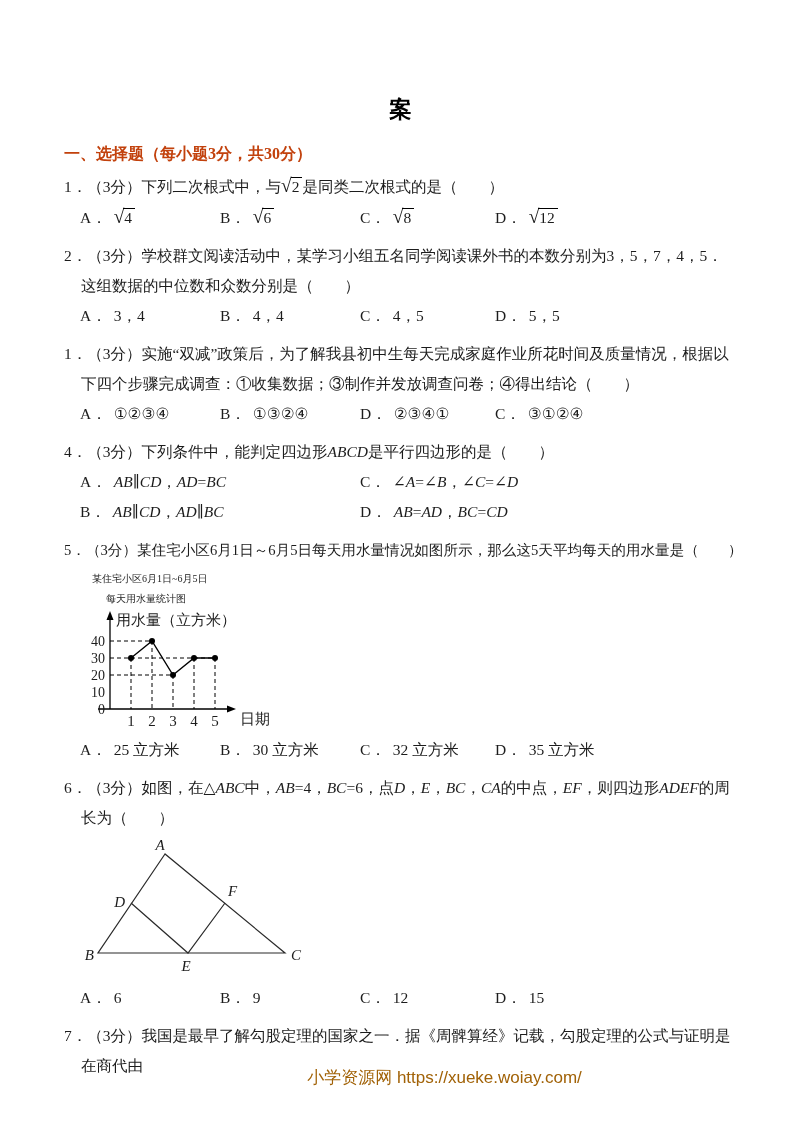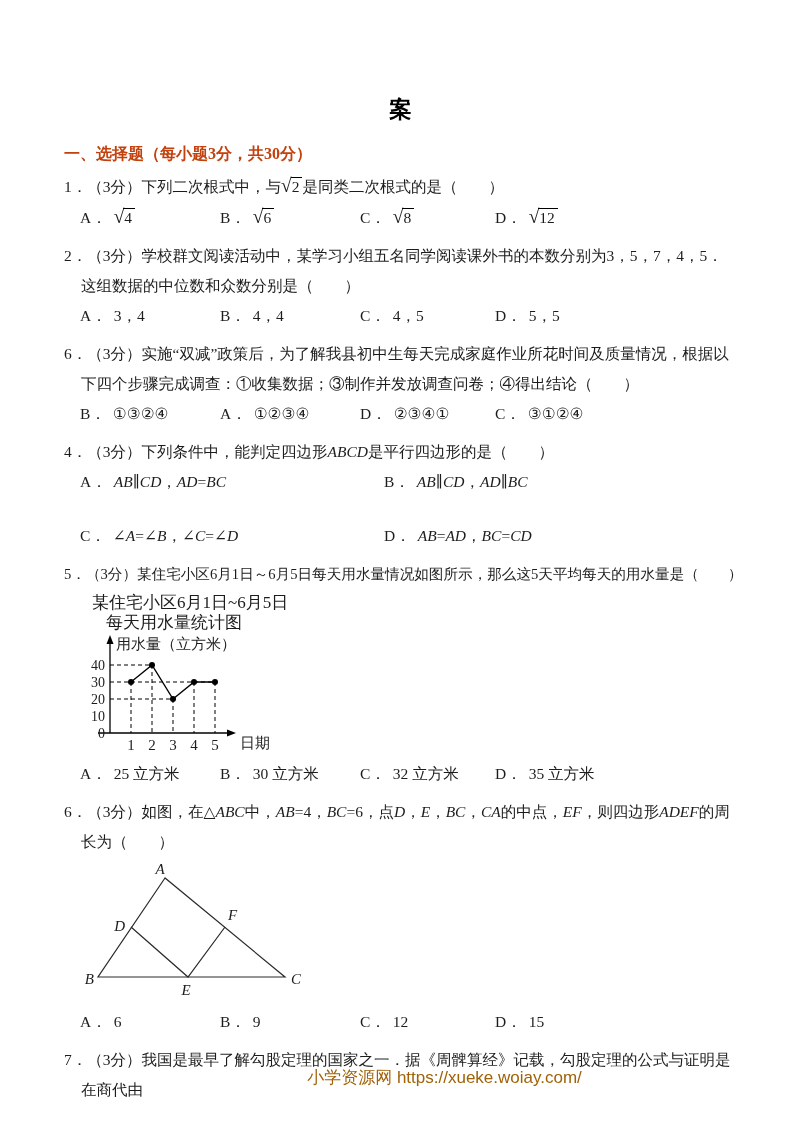--- a/index.html
+++ b/index.html
@@ -7,28 +7,28 @@
     width:793px;height:1122px;background:#ffffff;position:relative;overflow:hidden;
     font-family:"Liberation Serif","DejaVu Serif",serif;color:#1c1c1c;font-size:15.5px;
   }
   .page{padding:86px 56px 0 64px;}
   .doc-title{text-align:center;font-weight:bold;font-size:22.5px;line-height:47px;color:#000;}
   .section-header{font-weight:bold;font-size:16px;line-height:26px;margin:8px 0 4px 0;color:#c2410c;}
   .q{margin:0 0 8px 0;}
   .stem{line-height:30px;padding-left:17px;text-indent:-17px;margin:0;}
   .stem.tight{white-space:nowrap;font-size:14.6px;}
   .options{display:grid;grid-template-columns:140px 140px 135px 1fr;padding-left:16px;line-height:30px;}
-  .options.two-col{grid-template-columns:280px 1fr;gap:24px;}
+  .options.two-col{grid-template-columns:280px 1fr;}
   .opt-label{margin-right:7px;}
   .m{font-style:italic;font-family:"Liberation Serif",serif;text-align:center;}
   .rt{white-space:nowrap;}
   .rt-sym{font-size:1.25em;letter-spacing:-1px;}
   .rt-rad{border-top:1.5px solid #000;padding:0 3px 0 1px;}
   .chart-block{margin:4px 0 2px 0;}
-  .chart-title{font-size:17px;line-height:20px;margin-left:28px;}
+  .chart-title{font-size:10px;line-height:20px;margin-left:28px;}
   .chart-title.l2{margin-left:42px;}
   svg text{font-family:"Liberation Serif","DejaVu Serif",serif;fill:#1c1c1c;}
   .fig-block{margin:6px 0 2px 18px;}
   .footer{
     position:absolute;top:1066px;left:0;width:100%;text-align:center;
     font-family:"Liberation Sans","DejaVu Sans",sans-serif;font-size:17px;color:#a16207;padding-left:48px;
   }
 </style>
 </head>
 <body>
@@ -55,35 +55,35 @@
     <p class="stem"><span>2．（3分）学校群文阅读活动中，某学习小组五名同学阅读课外书的本数分别为3，5，7，4，5．这组数据的中位数和众数分别是（　　）</span></p>
     <div class="options">
         <span><span class="opt-label">A．</span><span><span>3，4</span></span></span>
         <span><span class="opt-label">B．</span><span><span>4，4</span></span></span>
         <span><span class="opt-label">C．</span><span><span>4，5</span></span></span>
         <span><span class="opt-label">D．</span><span><span>5，5</span></span></span>
       </div>
   </div>
 
   <div class="q">
-    <p class="stem"><span>6．（3分）实施“双减”政策后，为了解我县初中生每天完成家庭作业所花时间及质量情况，根据以下四个步骤完成调查：①收集数据；③制作并发放调查问卷；④得出结论（　　）</span></p>
+    <p class="stem"><span>1．（3分）实施“双减”政策后，为了解我县初中生每天完成家庭作业所花时间及质量情况，根据以下四个步骤完成调查：①收集数据；③制作并发放调查问卷；④得出结论（　　）</span></p>
     <div class="options">
+        <span><span class="opt-label">A．</span><span><span>①②③④</span></span></span>
         <span><span class="opt-label">B．</span><span><span>①③②④</span></span></span>
-        <span><span class="opt-label">A．</span><span><span>①②③④</span></span></span>
         <span><span class="opt-label">D．</span><span><span>②③④①</span></span></span>
         <span><span class="opt-label">C．</span><span><span>③①②④</span></span></span>
       </div>
   </div>
 
   <div class="q">
     <p class="stem"><span>4．（3分）下列条件中，能判定四边形</span><span class="m">ABCD</span><span>是平行四边形的是（　　）</span></p>
     <div class="options two-col">
         <span><span class="opt-label">A．</span><span><span class="m">AB</span><span>∥</span><span class="m">CD</span><span>，</span><span class="m">AD</span><span>=</span><span class="m">BC</span></span></span>
+        <span><span class="opt-label">C．</span><span><span>∠</span><span class="m">A</span><span>=∠</span><span class="m">B</span><span>，∠</span><span class="m">C</span><span>=∠</span><span class="m">D</span></span></span>
         <span><span class="opt-label">B．</span><span><span class="m">AB</span><span>∥</span><span class="m">CD</span><span>，</span><span class="m">AD</span><span>∥</span><span class="m">BC</span></span></span>
-        <span><span class="opt-label">C．</span><span><span>∠</span><span class="m">A</span><span>=∠</span><span class="m">B</span><span>，∠</span><span class="m">C</span><span>=∠</span><span class="m">D</span></span></span>
         <span><span class="opt-label">D．</span><span><span class="m">AB</span><span>=</span><span class="m">AD</span><span>，</span><span class="m">BC</span><span>=</span><span class="m">CD</span></span></span>
       </div>
   </div>
 
   <div class="q">
     <p class="stem tight"><span>5．（3分）某住宅小区6月1日～6月5日每天用水量情况如图所示，那么这5天平均每天的用水量是（　　）</span></p>
     <div class="chart-block">
       <div class="chart-title">某住宅小区6月1日~6月5日</div>
       <div class="chart-title l2">每天用水量统计图</div>
       <svg width="250" height="124" viewBox="0 0 250 124" style="margin-left:16px;display:block;">

